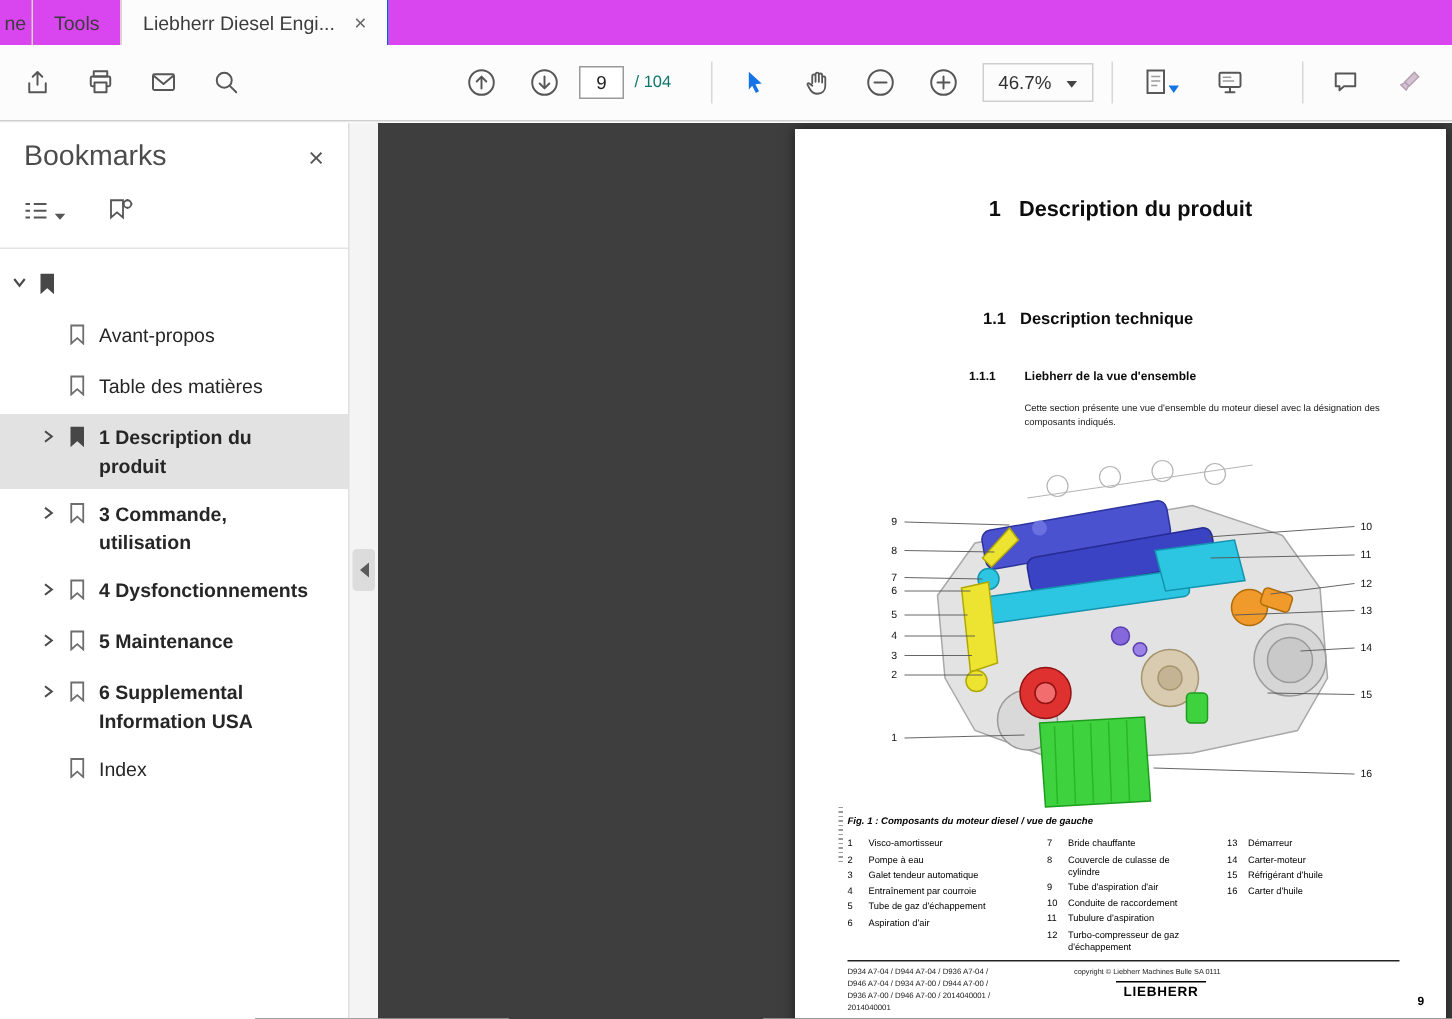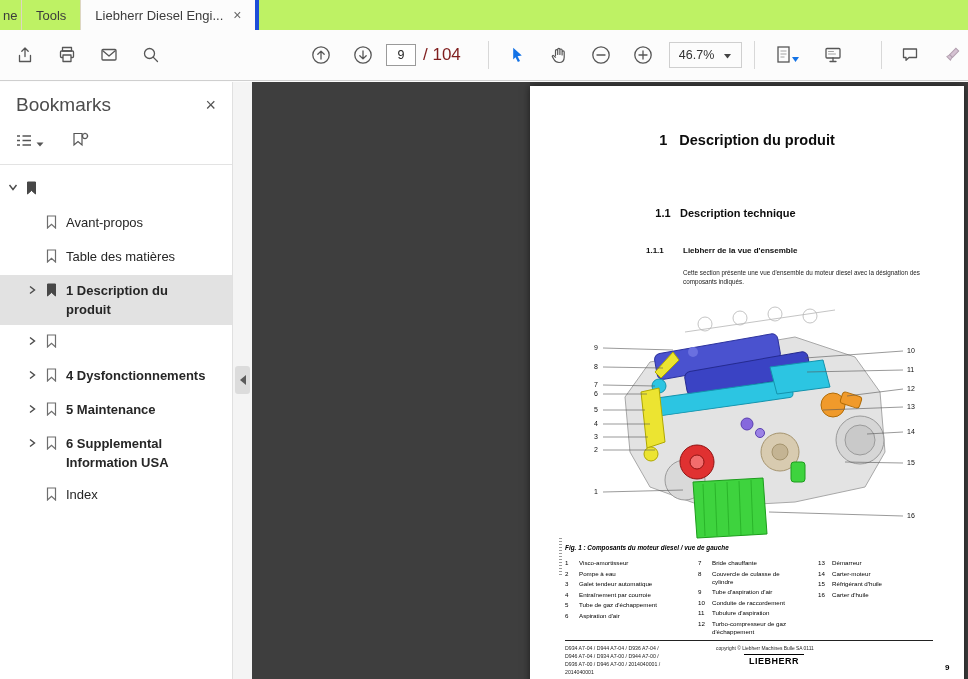--- a/index.html
+++ b/index.html
@@ -1,36 +1,36 @@
 <!DOCTYPE html>
 <html><head>
 <meta charset="utf-8">
 <style>
   * { margin:0; padding:0; box-sizing:border-box; }
   html,body { background:#888; }
   body { font-family:"Liberation Sans", sans-serif; }
   .window { position:relative; width:968px; height:679px; overflow:hidden; background:#fcfcfc; }
 
   
-  .tabbar { height:30px; background:#bef264; display:flex; align-items:stretch; }
+  .tabbar { height:30px; background:#d946ef; display:flex; align-items:stretch; }
   .tab { display:flex; align-items:center; padding:0 14px; font-size:13px; color:#3c3c3c; border-right:1px solid #ddd6c2; white-space:nowrap; }
   .tab.partial { width:22px; padding:0 3px; overflow:hidden; }
-  .tab.active { background:#fcfcfc; border-right:4px solid #1d4ed8; width:178px; justify-content:space-between; }
+  .tab.active { background:#fcfcfc; border-right:1px solid #1d4ed8; width:178px; justify-content:space-between; }
   .tab-close { color:#666; font-size:14px; margin-left:10px; line-height:1; }
 
   
   .toolbar { height:51px; background:#fcfcfc; border-bottom:1px solid #cfcfcf; display:flex; align-items:center; padding:0 4px; }
   .tbtn { width:42px; height:38px; display:flex; align-items:center; justify-content:center; flex:0 0 auto; }
   .tbtn svg { display:block; }
   .vsep { width:1px; height:28px; background:#d8d8d8; margin:0 7px; flex:0 0 auto; }
   .sp130 { width:128px; flex:0 0 auto; }
   .sp20 { width:20px; flex:0 0 auto; }
   .pagebox { display:flex; align-items:center; gap:7px; margin-left:2px; flex:0 0 auto; }
   .pagebox input { width:30px; height:22px; border:1px solid #9a9a9a; text-align:center; font-size:12.5px; color:#222; background:#fff; font-family:"Liberation Sans", sans-serif; }
-  .pagebox .total { font-size:17px; color:#7f1d1d; }
+  .pagebox .total { font-size:11px; color:#0f766e; }
   .zoombox { display:flex; align-items:center; gap:9px; border:1px solid #cfcfcf; height:26px; padding:0 9px; margin:0 5px; font-size:12.5px; color:#333; flex:0 0 auto; }
 
   
   .content { position:absolute; top:82px; left:0; right:0; bottom:0; display:flex; }
 
   
   .sidebar { width:232px; background:#fff; display:flex; flex-direction:column; flex:0 0 auto; }
   .sb-header { display:flex; justify-content:space-between; align-items:center; padding:12px 16px 6px 16px; }
   .sb-title { font-size:19px; color:#4c4c4c; }
   .sb-close { font-size:18px; color:#555; line-height:1; }
@@ -309,20 +309,21 @@
 
         <div class="bm-row lvl1">
           <span class="chev">
               <svg width="8" height="10" viewBox="0 0 8 10">
                 <polyline points="2,1.5 6.5,5 2,8.5" fill="none" stroke="#4a4a4a" stroke-width="1.4"></polyline>
               </svg>
             </span>
           <span class="bmicon"><svg width="11" height="14">
                 <path d="M1.5 1 h8 v12 l-4-3.6 -4 3.6 z" fill="none" stroke="#6e6e6e" stroke-width="1.2"></path>
               </svg></span>
+          <span class="lbl bold">3 Commande, utilisation</span>
         </div>
 
         <div class="bm-row lvl1">
           <span class="chev">
               <svg width="8" height="10" viewBox="0 0 8 10">
                 <polyline points="2,1.5 6.5,5 2,8.5" fill="none" stroke="#4a4a4a" stroke-width="1.4"></polyline>
               </svg>
             </span>
           <span class="bmicon"><svg width="11" height="14">
                 <path d="M1.5 1 h8 v12 l-4-3.6 -4 3.6 z" fill="none" stroke="#6e6e6e" stroke-width="1.2"></path>

